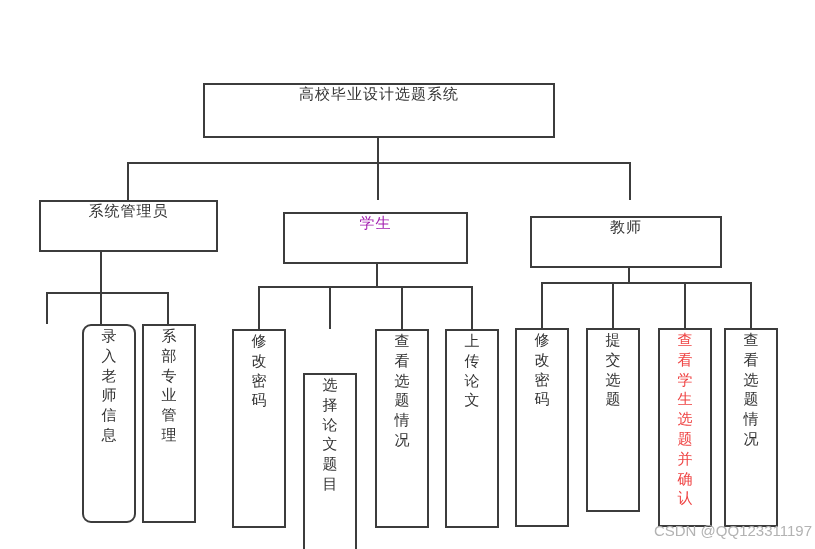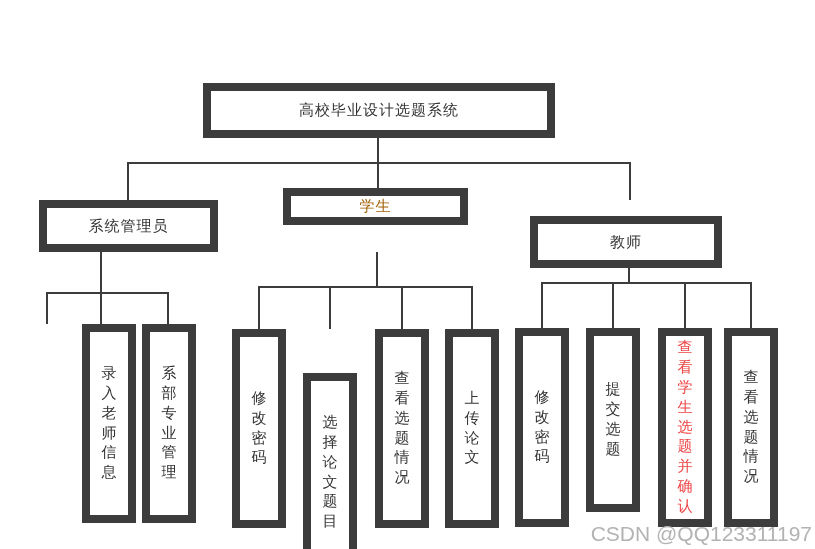--- a/index.html
+++ b/index.html
@@ -2,31 +2,31 @@
 <html><head>
 <meta charset="utf-8">
 <style>
   html,body{margin:0;padding:0;background:#fff;}
   .stage{
     position:relative;width:815px;height:549px;background:#fff;overflow:hidden;
     font-family:"Liberation Sans","DejaVu Sans",sans-serif;
   }
   .stage svg{position:absolute;left:0;top:0;}
   .box{
-    position:absolute;box-sizing:border-box;border:8px solid #701a75;background:#fff;
-    display:flex;align-items:center;justify-content:center;
-    color:#333;font-size:15px;letter-spacing:1px;font-family:Liberation Serif, serif;
+    position:absolute;box-sizing:border-box;border:2px solid #701a75;background:#fff;
+    display:flex;justify-content:center;
+    color:#333;font-size:15px;letter-spacing:1px;
   }
   .leaf .vtext{
     display:block;width:1em;letter-spacing:0;
     word-break:break-all;line-height:1.32;text-align:center;
   }
   .watermark{
     position:absolute;right:3px;top:522px;z-index:5;
-    color:#b3b3b3;font-size:21px;white-space:nowrap;
+    color:#b3b3b3;font-size:15px;white-space:nowrap;
   }
 </style>
 </head>
 <body>
 
 <div class="stage" style="background: rgb(255, 255, 255);">
 
   <svg width="815" height="549" stroke="#3c3c3c" stroke-width="2">
 
     <line x1="378" y1="138" x2="378" y2="200"></line>
@@ -54,28 +54,28 @@
     <line x1="751" y1="283" x2="751" y2="328"></line>
   </svg>
 
   <div class="box" style="left: 203px; top: 83px; width: 352px; height: 55px; border-color: rgb(60, 60, 60); color: rgb(51, 51, 51);">
     <span>高校毕业设计选题系统</span>
   </div>
 
   <div class="box" style="left: 39px; top: 200px; width: 179px; height: 52px; border-color: rgb(60, 60, 60); color: rgb(51, 51, 51);">
     <span>系统管理员</span>
   </div>
-  <div class="box" style="left: 283px; top: 188px; width: 185px; height: 37px; border-color: rgb(60, 60, 60); color: #a16207;">
+  <div class="box" style="left: 283px; top: 212px; width: 185px; height: 52px; border-color: rgb(60, 60, 60); color: #a21caf;">
     <span>学生</span>
   </div>
   <div class="box" style="left: 530px; top: 216px; width: 192px; height: 52px; border-color: rgb(60, 60, 60); color: rgb(51, 51, 51);">
     <span>教师</span>
   </div>
 
-  <div class="box leaf" style="left: 82px; top: 324px; width: 54px; height: 199px; border-color: rgb(60, 60, 60); color: rgb(51, 51, 51);">
+  <div class="box leaf" style="left: 82px; top: 324px; width: 54px; height: 199px; border-color: rgb(60, 60, 60); color: rgb(51, 51, 51); border-radius: 9px;">
     <span class="vtext">录入老师信息</span>
   </div>
   <div class="box leaf" style="left: 142px; top: 324px; width: 54px; height: 199px; border-color: rgb(60, 60, 60); color: rgb(51, 51, 51);">
     <span class="vtext">系部专业管理</span>
   </div>
 
   <div class="box leaf" style="left: 232px; top: 329px; width: 54px; height: 199px; border-color: rgb(60, 60, 60); color: rgb(51, 51, 51);">
     <span class="vtext">修改密码</span>
   </div>
   <div class="box leaf" style="left: 303px; top: 329px; width: 54px; height: 199px; border-color: rgb(60, 60, 60); color: rgb(51, 51, 51); margin-top: 44px;">

